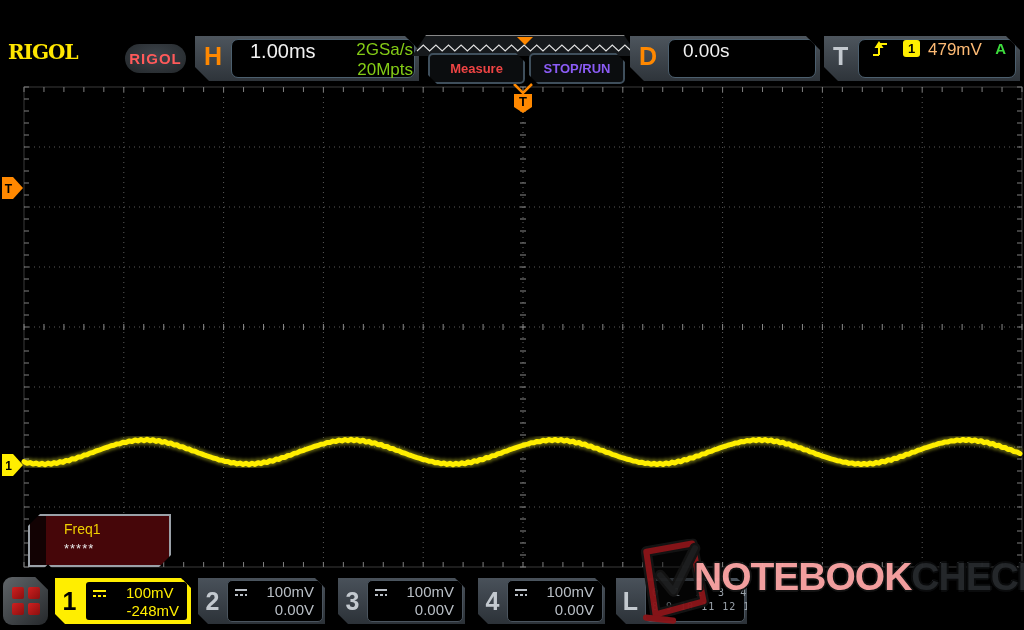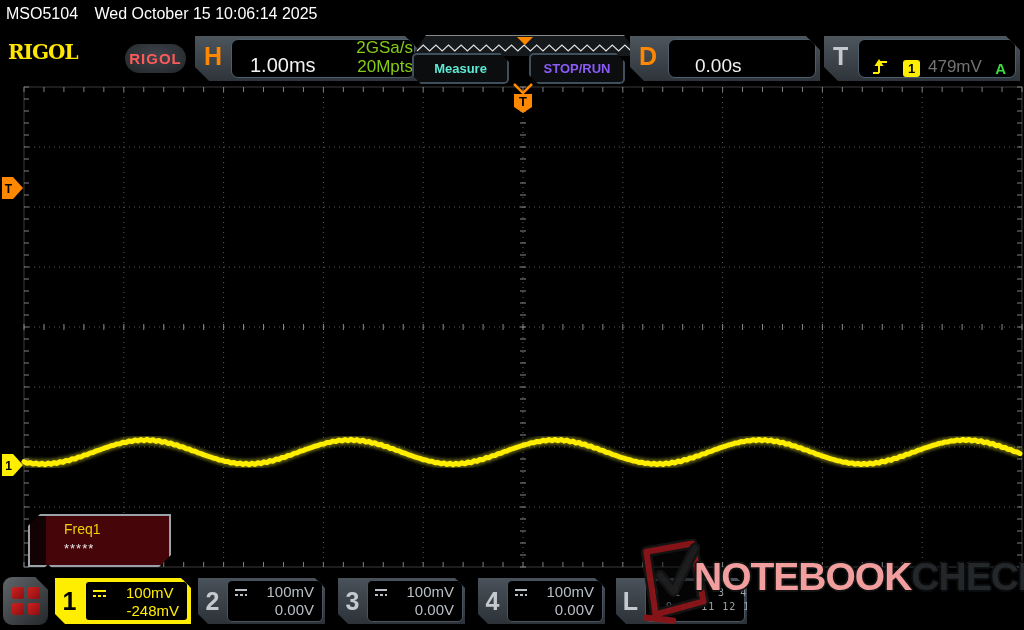--- a/index.html
+++ b/index.html
@@ -15,42 +15,42 @@
         font-weight:bold;font-size:20px;color:#ffe600;letter-spacing:-1px;z-index:2;}
   #stopPill{position:absolute;left:125px;top:44px;width:61px;height:29px;border-radius:15px;
         background:radial-gradient(ellipse at 50% 40%,#3d444b,#222629);color:#ff5a5a;
         font-weight:bold;font-size:15px;line-height:29px;text-align:center;letter-spacing:1px;z-index:2;}
 
   .group{position:absolute;top:36px;height:45px;z-index:2;
         background:linear-gradient(180deg,#4d555d,#2e343a);
         clip-path:polygon(0 0,calc(100% - 14px) 0,100% 14px,100% 100%,14px 100%,0 calc(100% - 14px));}
   .group-letter{position:absolute;left:9px;top:6px;font-size:25px;font-weight:bold;color:#ff8800;}
   .inner-box{position:absolute;left:36px;top:3px;right:4px;bottom:3px;background:#000;
-        border:1px solid #4c5f6e;border-radius:7px;display:flex;align-items:flex-end;}
+        border:1px solid #4c5f6e;border-radius:7px;display:flex;align-items:flex-start;}
   #hgroup{left:195px;width:224px;}
   #hgroup .timebase{margin-left:18px;font-size:20px;color:#f2f2f2;}
   #hgroup .rates{margin-left:auto;margin-right:1px;text-align:right;font-size:17px;
         color:#84cc16;line-height:1.15;}
   #dgroup{left:630px;width:190px;}
-  #dgroup .inner-box{left:38px;padding-left:12px;}
+  #dgroup .inner-box{left:38px;}
   #dgroup .dvalue{margin-left:14px;font-size:19px;color:#f2f2f2;}
   #tgroup{left:824px;width:196px;}
   #tgroup .group-letter{color:#c3c9cf;}
   #tgroup .inner-box{left:34px;}
   #tgroup .t-badge{width:17px;height:17px;background:#ffee00;border-radius:3px;color:#000;
         font-size:13px;font-weight:bold;display:flex;align-items:center;justify-content:center;
         margin-left:14px;}
-  #tgroup .t-level{color:#737373;font-size:17px;margin-left:8px;}
+  #tgroup .t-level{color:#fdba74;font-size:17px;margin-left:8px;}
   #tgroup .t-mode{margin-left:auto;margin-right:9px;color:#3ddc3d;font-weight:bold;font-size:15px;}
   #tgroup .t-edge{margin-left:12px;}
 
   .scope-btn{position:absolute;top:53px;height:27px;background:#0b0d0f;border:2px solid #3f4f5c;
         border-radius:5px;clip-path:polygon(0 0,calc(100% - 9px) 0,100% 9px,100% 100%,9px 100%,0 calc(100% - 9px));
         font-weight:bold;font-size:13px;display:flex;align-items:center;justify-content:center;z-index:3;}
-  #measureBtn{left:412px;width:93px;color:#5eead4;}
+  #measureBtn{left:428px;width:93px;color:#ef4444;}
   #stopRunBtn{left:529px;width:92px;color:#8b5cf6;}
 
   #zigzag{position:absolute;left:412px;top:35px;width:226px;height:20px;background:#16191c;
         clip-path:polygon(14px 0,calc(100% - 14px) 0,100% 100%,0 100%);
         border-top:1px solid #888;z-index:2;}
 
   
   #grat{position:absolute;left:0;top:0;z-index:1;}
 
   
@@ -107,24 +107,20 @@
   
   #statusBar{position:absolute;left:920px;top:588px;width:104px;height:26px;z-index:7;
         display:flex;align-items:center;}
   #timeText{color:#e8ecef;font-size:17px;margin-left:6px;}
 </style>
 </head>
 <body>
 
 <div id="screen">
 
-  <div id="topbar">
-    <span class="model">MSO5104</span>
-    <span class="dt">Wed October 15 10:06:14 2025</span>
-  </div>
 
   <div id="logo">RIGOL</div>
   <div id="stopPill">RIGOL</div>
 
   <div id="hgroup" class="group">
     <span class="group-letter">H</span>
     <div class="inner-box">
       <span class="timebase">1.00ms</span>
       <div class="rates">
         <div>2GSa/s</div>

